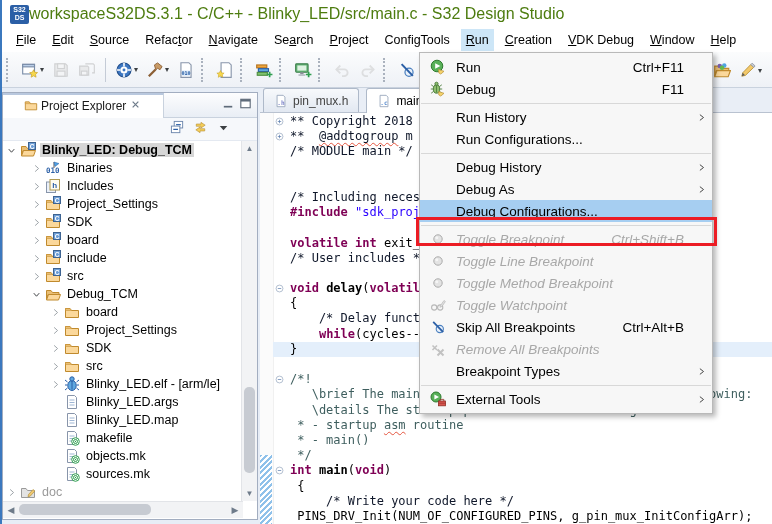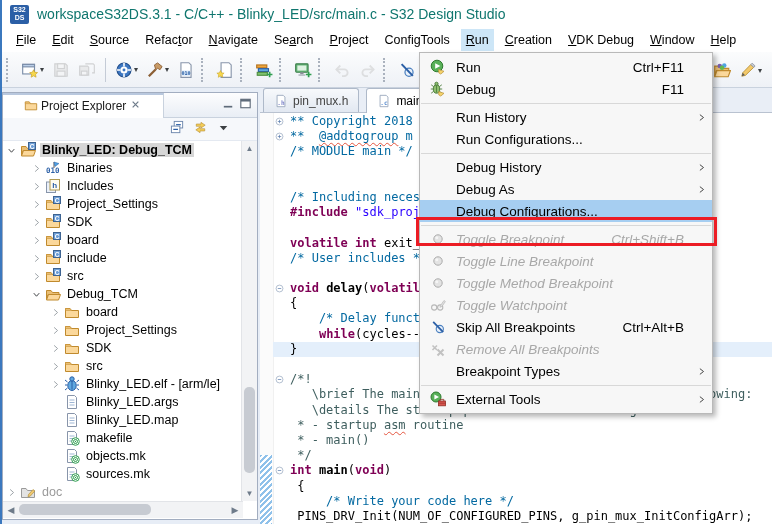--- a/index.html
+++ b/index.html
@@ -7,21 +7,21 @@
        font-family:"Liberation Sans",sans-serif;background:#fff;
        -webkit-font-smoothing:antialiased;}
   .edge-left{position:absolute;left:0;top:0;width:2px;height:100%;background:#3B78BE;z-index:30;}
 
   
   .titlebar{position:absolute;left:0;top:0;width:772px;height:28px;background:#fff;
             display:flex;align-items:center;padding-left:10px;box-sizing:border-box;}
   .appbadge{width:19px;height:19px;background:#2B5FA6;border-radius:2px;color:#fff;
             font-size:7px;font-weight:bold;line-height:1.18;text-align:center;
             display:flex;flex-direction:column;justify-content:center;flex:none;}
-  .title-text{margin-left:8px;font-size:14px;color:#0f766e;white-space:nowrap;}
+  .title-text{margin-left:0;font-size:16px;color:#4d7c0f;white-space:nowrap;}
 
   
   .menubar{position:absolute;left:0;top:28px;width:772px;height:24px;background:#fff;
            display:flex;align-items:stretch;padding-left:8px;box-sizing:border-box;font-size:12.5px;}
   .mb-item{display:flex;align-items:center;padding:0 5px;margin:1px 3px;color:#000;cursor:default;}
   .mb-item.active{background:#CDE6F7;}
   .mb-item u{text-decoration:underline;}
 
   
   .toolbar{position:absolute;left:0;top:52px;width:772px;height:36px;
@@ -75,21 +75,21 @@
   .etab.active{background:#fff;color:#000;height:24px;margin-bottom:-1px;}
   .editor-body{position:relative;height:412px;overflow:hidden;}
   .annot{position:absolute;left:0;top:0;width:13px;height:100%;background:#FBFBFB;border-right:1px solid #F0F0F0;}
   .hatch{position:absolute;left:0px;top:342px;width:12px;height:70px;
          background:repeating-linear-gradient(135deg,#8FC1EA 0 2px,#FFFFFF 2px 4px);}
   .rows{position:absolute;left:13px;top:1px;right:0;bottom:0;}
   .crow{display:flex;align-items:center;height:15.2px;}
   .crow.hl{background:#E4EFFB;}
   .fold{width:13px;flex:none;display:flex;justify-content:center;align-items:center;}
   .ctext{white-space:pre;font-family:"DejaVu Sans Mono",monospace;font-size:12px;line-height:15.2px;padding-left:4px;}
-  .tok-comment{color:#0369a1;}
+  .tok-comment{color:#0f172a;}
   .tok-doc{color:#3F5F5F;}
   .tok-kw{color:#7F0055;font-weight:bold;}
   .tok-str{color:#2A00FF;}
   .tok-plain{color:#000;}
   .tok-func{color:#000;font-weight:bold;}
   .sq{text-decoration:underline wavy #E4553F;text-decoration-thickness:1px;text-underline-offset:2px;}
 
   
   .runmenu{position:absolute;left:419px;top:52px;width:294px;background:#F7F7F7;
            border:1px solid #B9B9B9;box-shadow:3px 3px 5px rgba(0,0,0,.28);z-index:10;

